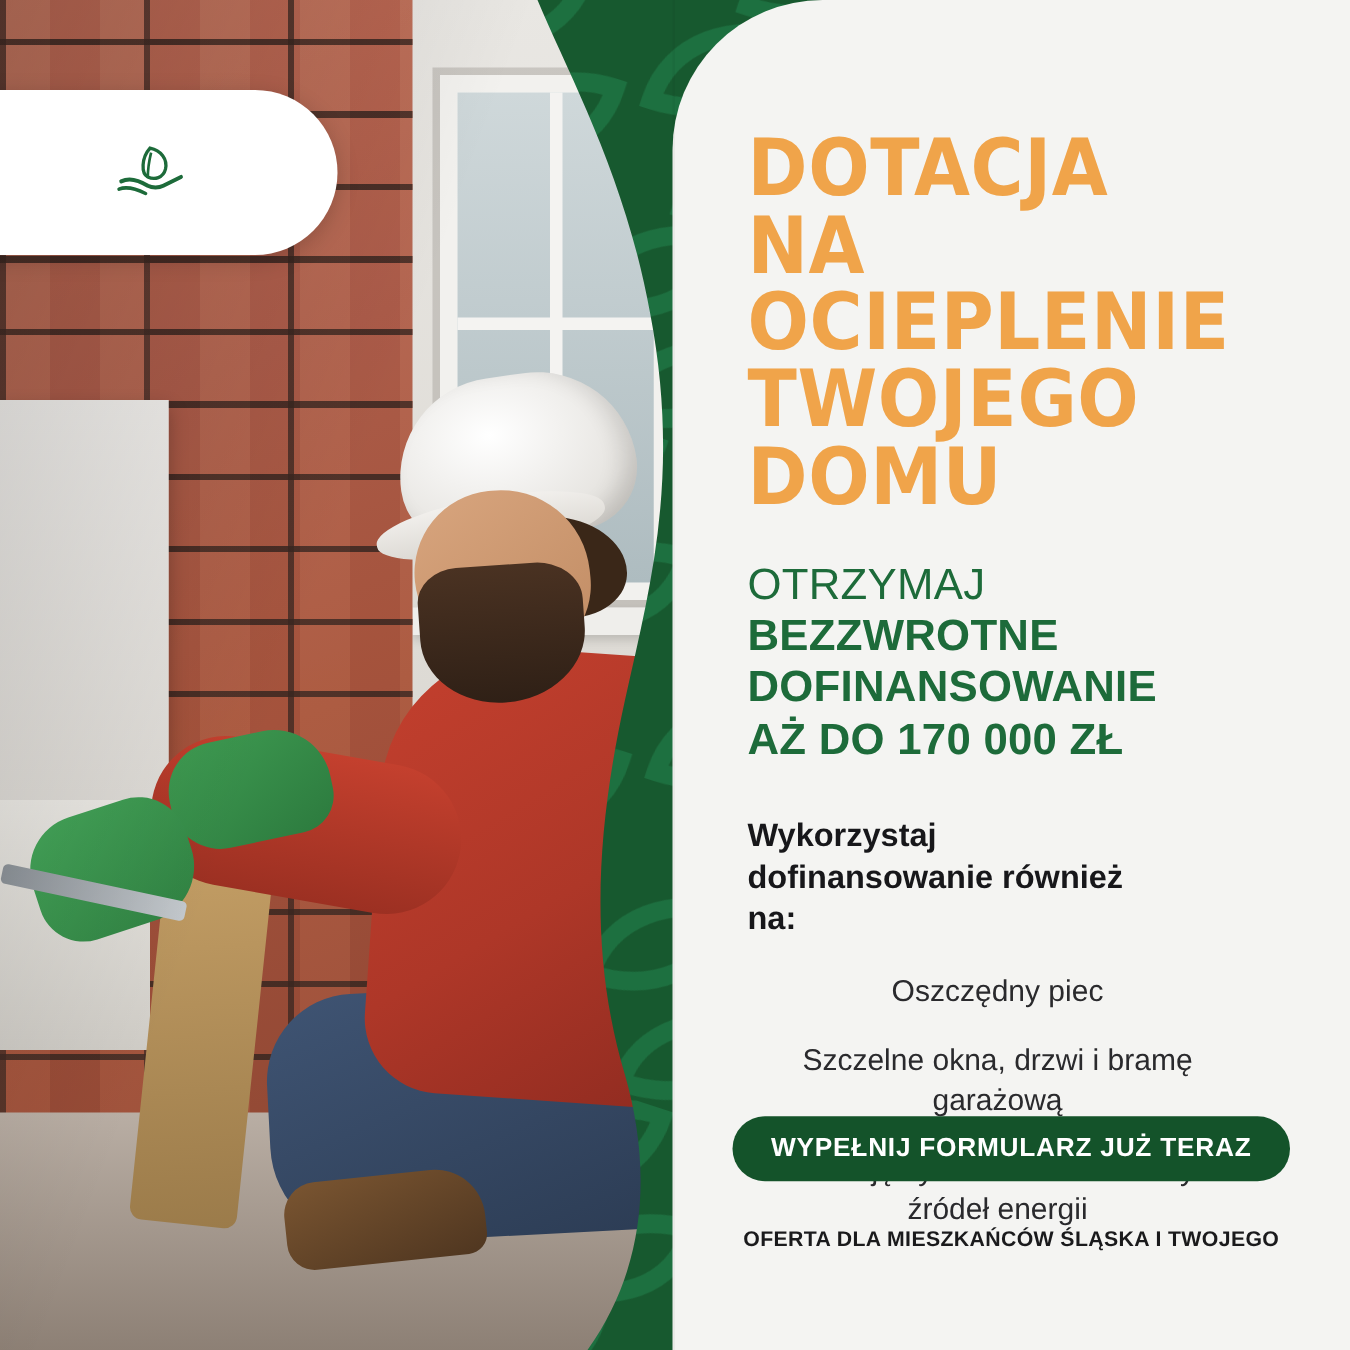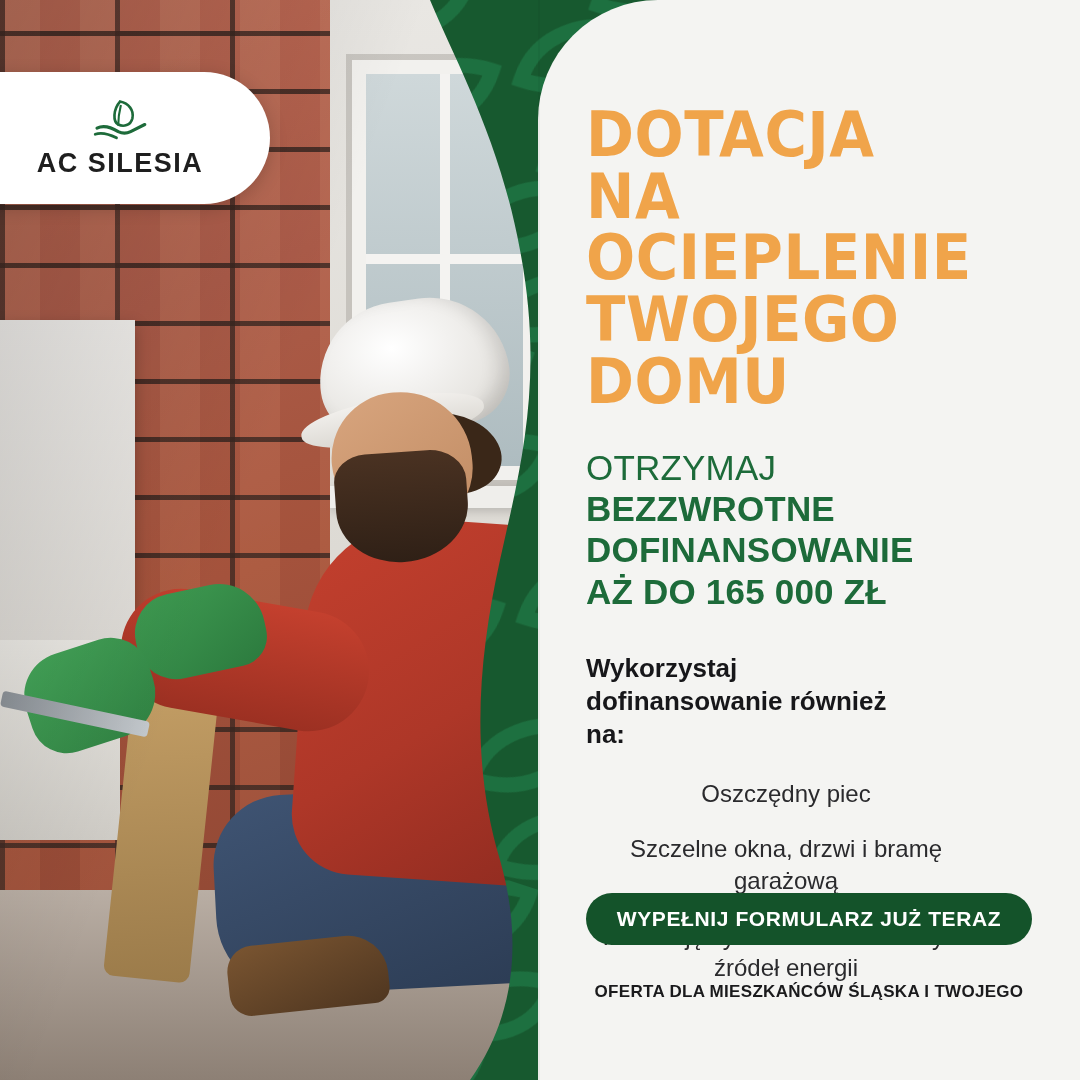--- a/index.html
+++ b/index.html
@@ -257,21 +257,21 @@
   }
 
   
   .content-panel {
     position: absolute;
     right: 0; top: 0;
     width: 542px;
     height: 1080px;
     background: #f4f4f2;
     border-radius: 120px 0 0 0;
-    padding: 104px 48px 0 48px;
+    padding: 104px 48px 0 60px;
     z-index: 5;
   }
   .content-panel::before {
     
     content: "";
     position: absolute;
     left: 0; top: 0; bottom: 0; width: 2px;
     background: rgba(0,0,0,.04);
   }
 
@@ -406,35 +406,34 @@
 
   <div class="logo-badge">
     <span>
       <svg class="logo-mark" viewBox="0 0 64 52" aria-hidden="true">
         <path d="M32 4 C42 6 48 14 46 23 C44 31 36 33 30 30 C24 27 24 13 32 4 Z" fill="none" stroke="#1d6b3a" stroke-width="3"></path>
         <path d="M33 8 C31 16 30 24 30 31" fill="none" stroke="#1d6b3a" stroke-width="2.4"></path>
         <path d="M6 34 C14 30 22 33 30 38 C34 40 40 40 44 38 C50 35 56 32 60 30" fill="none" stroke="#1d6b3a" stroke-width="3.6" stroke-linecap="round"></path>
         <path d="M4 41 C12 38 20 41 28 45" fill="none" stroke="#1d6b3a" stroke-width="3.2" stroke-linecap="round"></path>
       </svg>
     </span>
-    <span class="logo-text">AC SILESIA</span>
   </div>
 
   <div class="content-panel">
 
     <h1 class="headline">
       <span class="l1">DOTACJA</span>
       <span class="l2">NA OCIEPLENIE</span>
       <span class="l3">TWOJEGO DOMU</span>
     </h1>
 
     <div class="subhead">
       <span class="light">OTRZYMAJ </span><span class="bold">BEZZWROTNE</span><br>
       <span class="bold">DOFINANSOWANIE</span><br>
-      <span class="bold">AŻ DO 165 000 ZŁ</span>
+      <span class="bold">AŻ DO 170 000 ZŁ</span>
     </div>
 
     <div class="usecase-title">Wykorzystaj dofinansowanie również na:</div>
 
     <div class="bullets">
       <div class="bullet">Oszczędny piec</div>
       <div class="bullet">Szczelne okna, drzwi i bramę garażową</div>
       <div class="bullet">Instalację systemów odnawialnych źródeł energii</div>
     </div>
 

